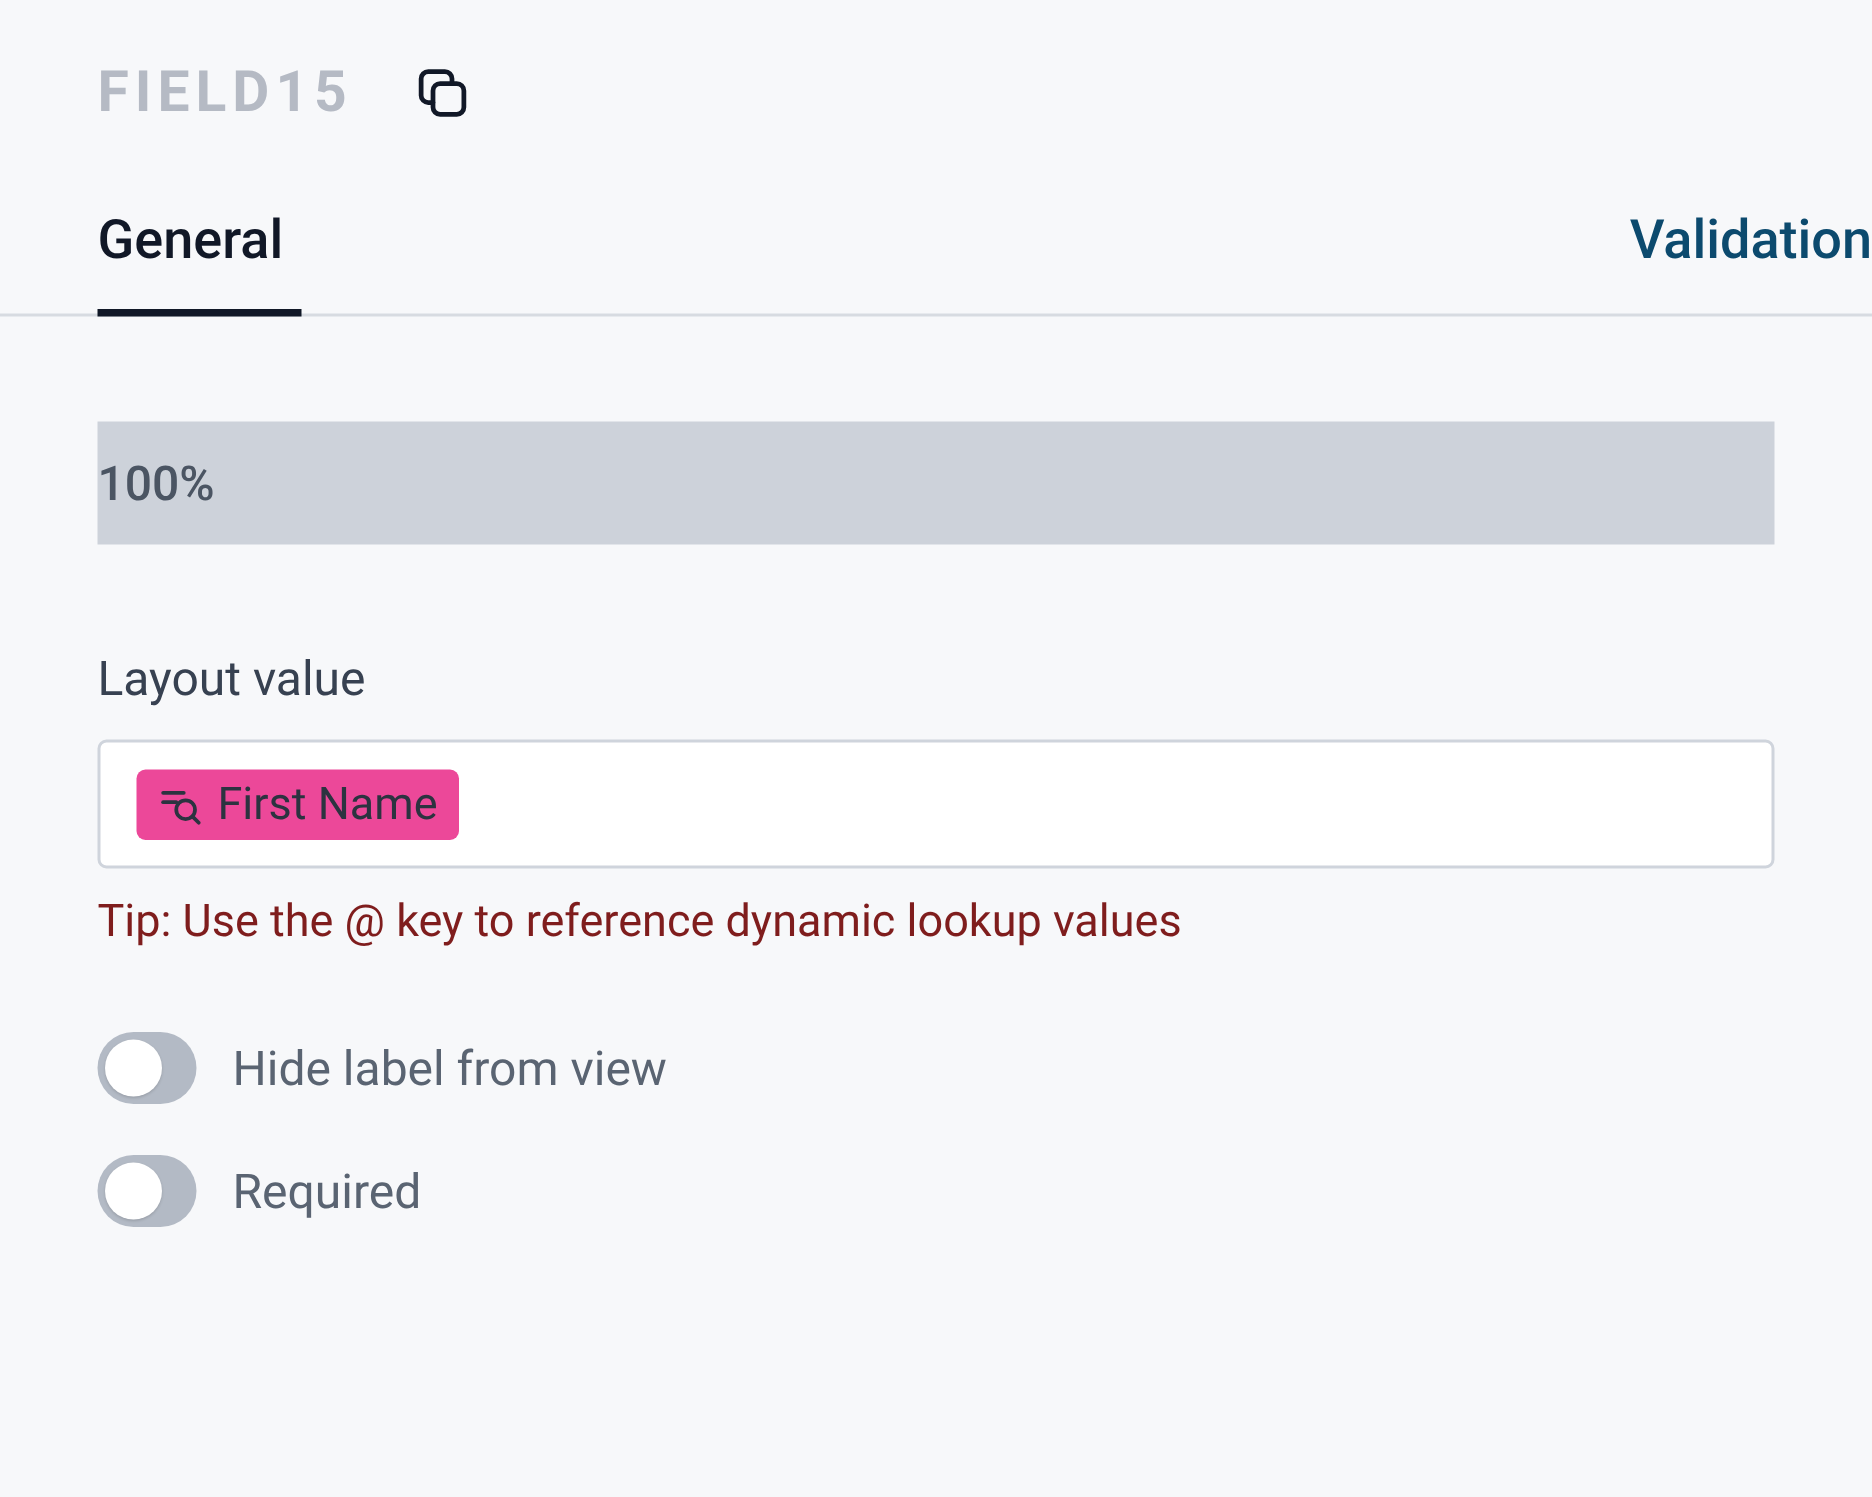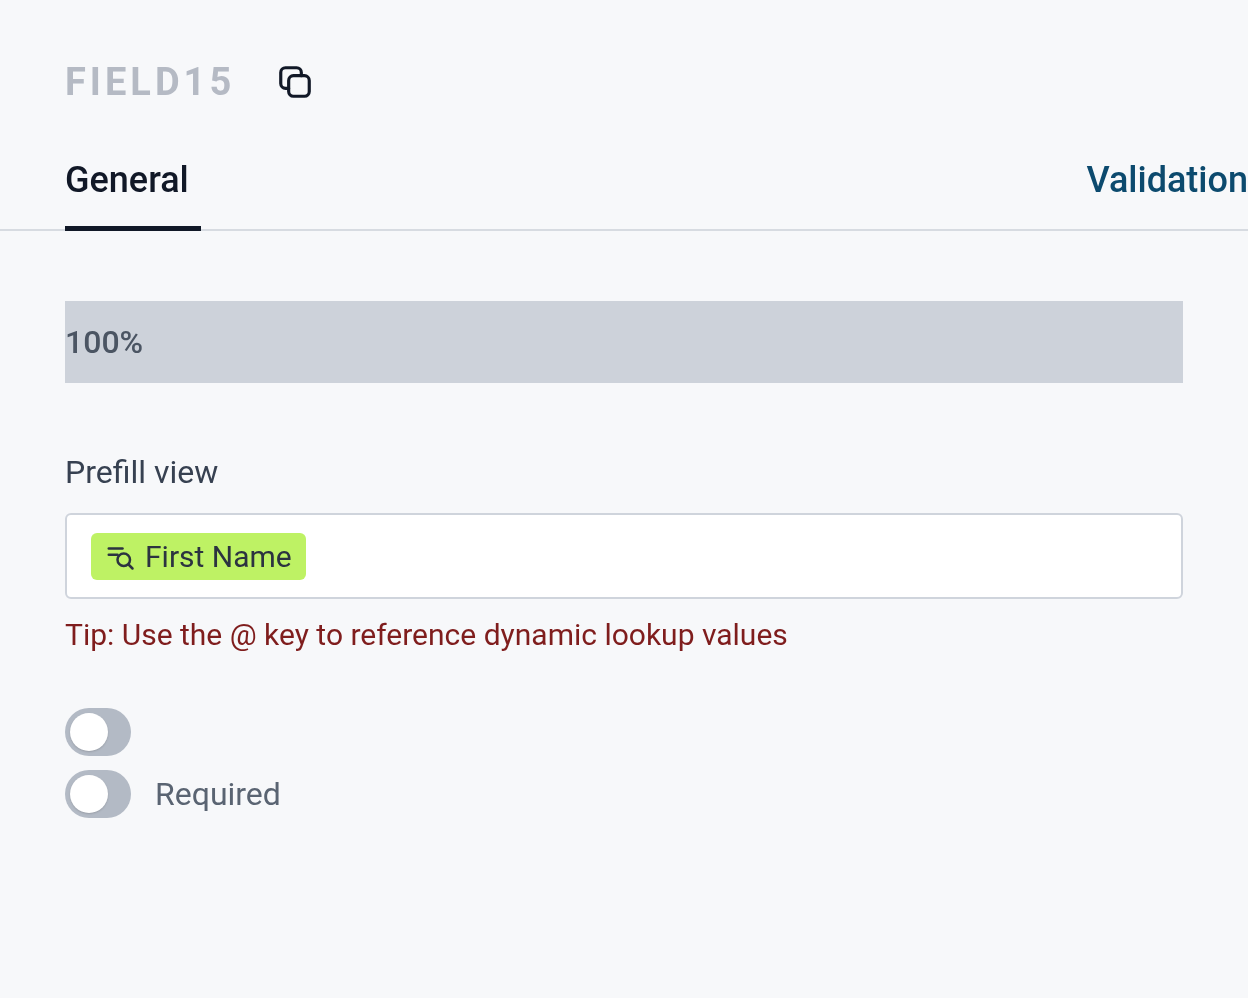--- a/index.html
+++ b/index.html
@@ -11,21 +11,20 @@
       color: #1f2937;
     }
     .page {
       padding: 40px 65px 0 65px;
     }
     .header-row {
       display: flex;
       align-items: center;
       gap: 40px;
       margin-bottom: 55px;
-      margin-top: 20px;
     }
     .field-code {
       font-size: 38px;
       font-weight: 700;
       letter-spacing: 4px;
       color: #b5bac4;
     }
     .copy-btn {
       width: 40px;
       height: 40px;
@@ -98,40 +97,40 @@
       padding: 14px 24px;
       display: flex;
       align-items: center;
       gap: 10px;
       cursor: text;
     }
     .token {
       display: inline-flex;
       align-items: center;
       gap: 10px;
-      background: #bef264;
+      background: #ec4899;
       border-radius: 6px;
       padding: 6px 14px;
       font-size: 30px;
       color: #2c3340;
     }
     .token svg { display: block; }
     .tip {
       font-size: 30px;
       color: #7f1d1d;
       margin-top: 18px;
     }
 
     .toggle-row {
       display: flex;
       align-items: center;
       gap: 24px;
       margin-top: 56px;
     }
-    .toggle-row + .toggle-row { margin-top: 14px; }
+    .toggle-row + .toggle-row { margin-top: 34px; }
     .switch {
       position: relative;
       width: 66px;
       height: 48px;
       cursor: pointer;
     }
     .switch .track {
       position: absolute;
       inset: 0;
       background: #b3bac5;
@@ -172,40 +171,41 @@
     <div class="tab">Validation</div>
   </div>
 
   <div class="section">
     <div class="layout-bar">
       <span>100%</span>
     </div>
   </div>
 
   <div class="section">
-    <div class="section-label">Prefill view</div>
+    <div class="section-label">Layout value</div>
     <div class="prefill-box">
       <span class="token">
         <svg width="30" height="30" viewBox="0 0 24 24" fill="none" stroke="#2c3340" stroke-width="2" stroke-linecap="round" stroke-linejoin="round">
           <line x1="3" y1="6" x2="14" y2="6"></line>
           <line x1="3" y1="11" x2="10" y2="11"></line>
           <circle cx="15" cy="15" r="5"></circle>
           <line x1="19" y1="19" x2="22" y2="22"></line>
         </svg>
         <span>First Name</span>
       </span>
     </div>
     <div class="tip">Tip: Use the @ key to reference dynamic lookup values</div>
   </div>
 
   <div class="toggle-row">
     <div class="switch">
       <div class="track"></div>
       <div class="knob"></div>
     </div>
+    <span class="switch-label">Hide label from view</span>
   </div>
 
   <div class="toggle-row">
     <div class="switch">
       <div class="track"></div>
       <div class="knob"></div>
     </div>
     <span class="switch-label">Required</span>
   </div>
 

